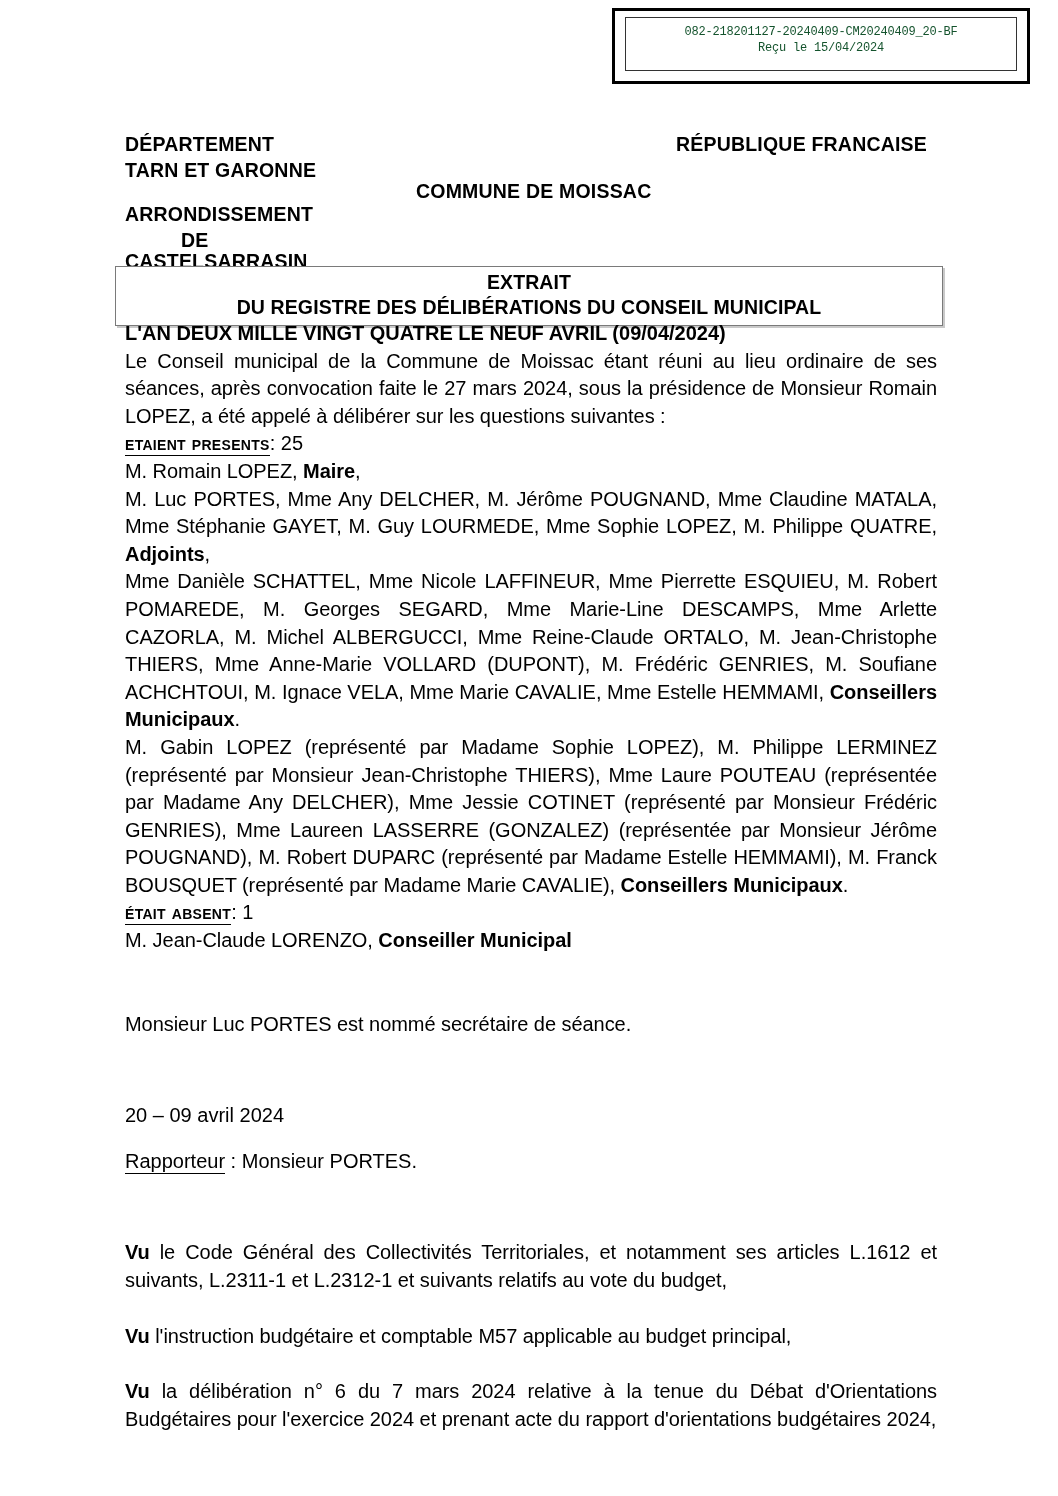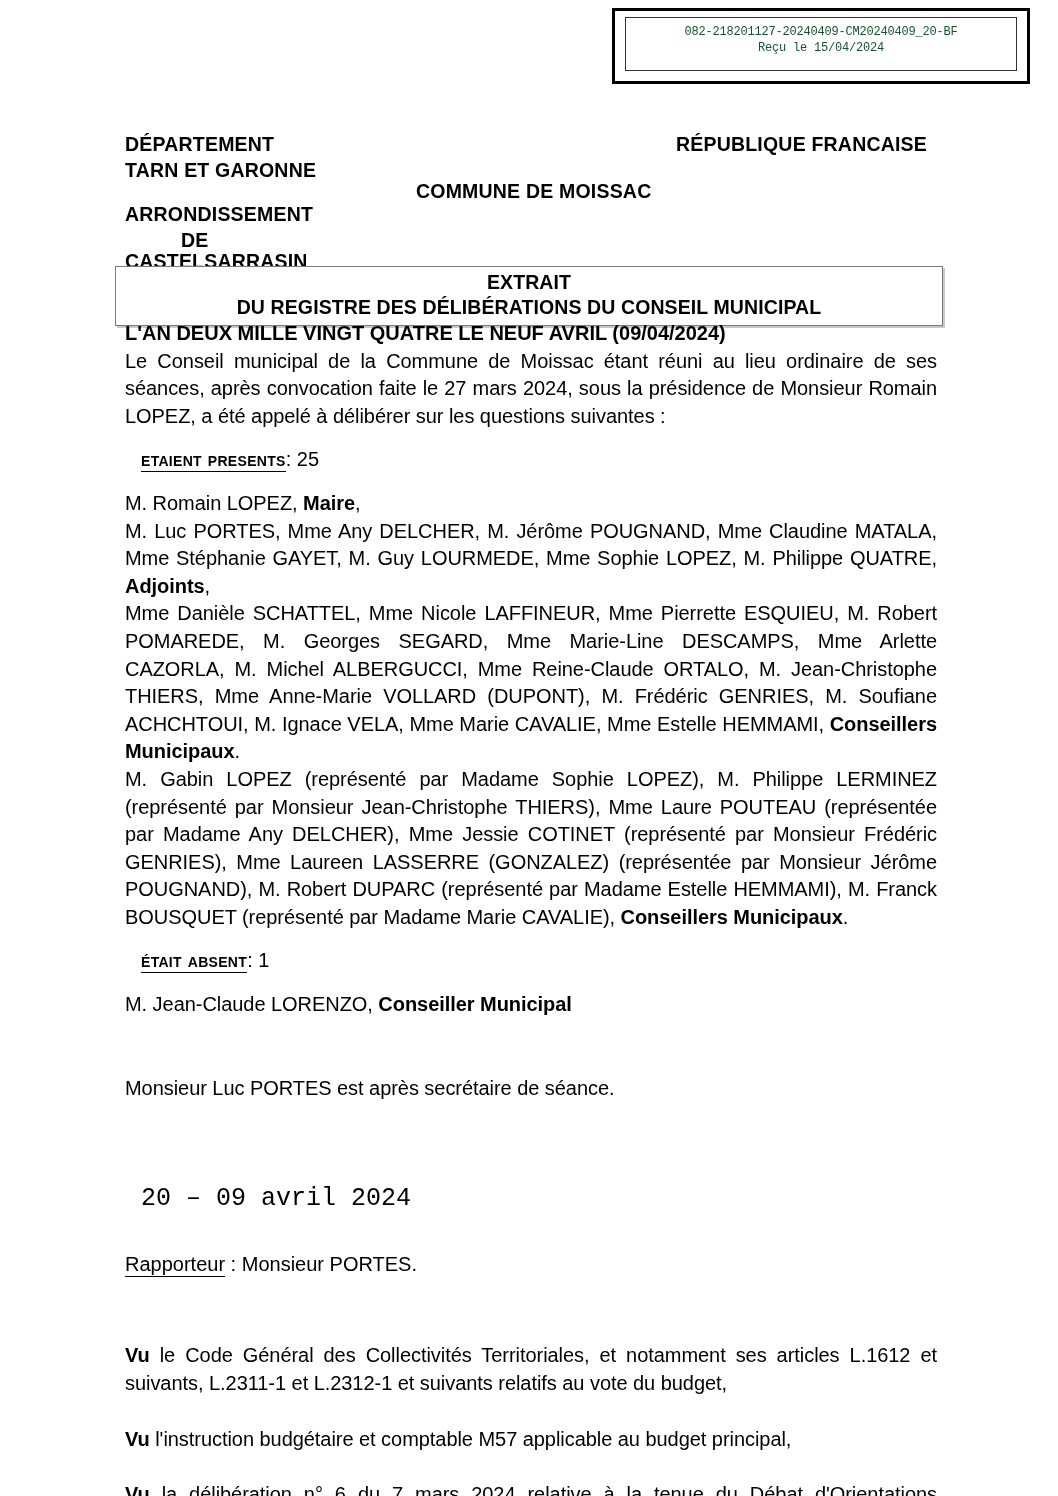--- a/index.html
+++ b/index.html
@@ -116,42 +116,41 @@
     font-weight: bold;
     font-size: 20px;
     line-height: 1.38;
     margin: 0;
   }
 
   
   .sc-head {
     font-size: 20px;
     line-height: 1.38;
-    margin: 16px;
+    margin: 0;
   }
   .sc-label {
     font-weight: bold;
     font-variant: small-caps;
     text-transform: lowercase;
     border-bottom: 1.5px solid #000000;
     padding-bottom: 1px;
     letter-spacing: 0.3px;
   }
   .sc-label.upper-first::first-letter { text-transform: uppercase; }
 
   .spacer-28 { height: 28px; }
   .spacer-56 { height: 56px; }
   .spacer-64 { height: 64px; }
   .spacer-18 { height: 18px; }
 
   .meta-line {
-    font-size: 25px;
-    line-height: 1.38;
-    margin: 16px;
-    font-family: Liberation Mono, monospace;
+    font-size: 20px;
+    line-height: 1.38;
+    margin: 0;
   }
 
   .deliberation-title {
     font-weight: bold;
     font-style: italic;
     font-size: 25px;
     line-height: 1.3;
     margin: 0;
     letter-spacing: -0.1px;
   }
@@ -213,21 +212,21 @@
     <p class="p"><span>M. Gabin LOPEZ (représenté par Madame Sophie LOPEZ), M. Philippe LERMINEZ (représenté par Monsieur Jean-Christophe THIERS), Mme Laure POUTEAU (représentée par Madame Any DELCHER), Mme Jessie COTINET (représenté par Monsieur Frédéric GENRIES), Mme Laureen LASSERRE (GONZALEZ) (représentée par Monsieur Jérôme POUGNAND), M. Robert DUPARC (représenté par Madame Estelle HEMMAMI), M. Franck BOUSQUET (représenté par Madame Marie CAVALIE), </span><span class="bold">Conseillers Municipaux</span><span>.</span></p>
 
     <p class="sc-head">
       <span class="sc-label upper-first">Était absent</span><span>: 1</span>
     </p>
 
     <p class="p nojust"><span>M. Jean-Claude LORENZO, </span><span class="bold">Conseiller Municipal</span></p>
 
     <div class="spacer-56"></div>
 
-    <p class="p nojust">Monsieur Luc PORTES est après secrétaire de séance.</p>
+    <p class="p nojust">Monsieur Luc PORTES est nommé secrétaire de séance.</p>
 
     <div class="spacer-64"></div>
 
     <p class="meta-line">20 – 09 avril 2024</p>
 
     <div class="spacer-18"></div>
 
 
     <p class="rapporteur-line"><span class="u">Rapporteur</span><span> : Monsieur PORTES.</span></p>
 

